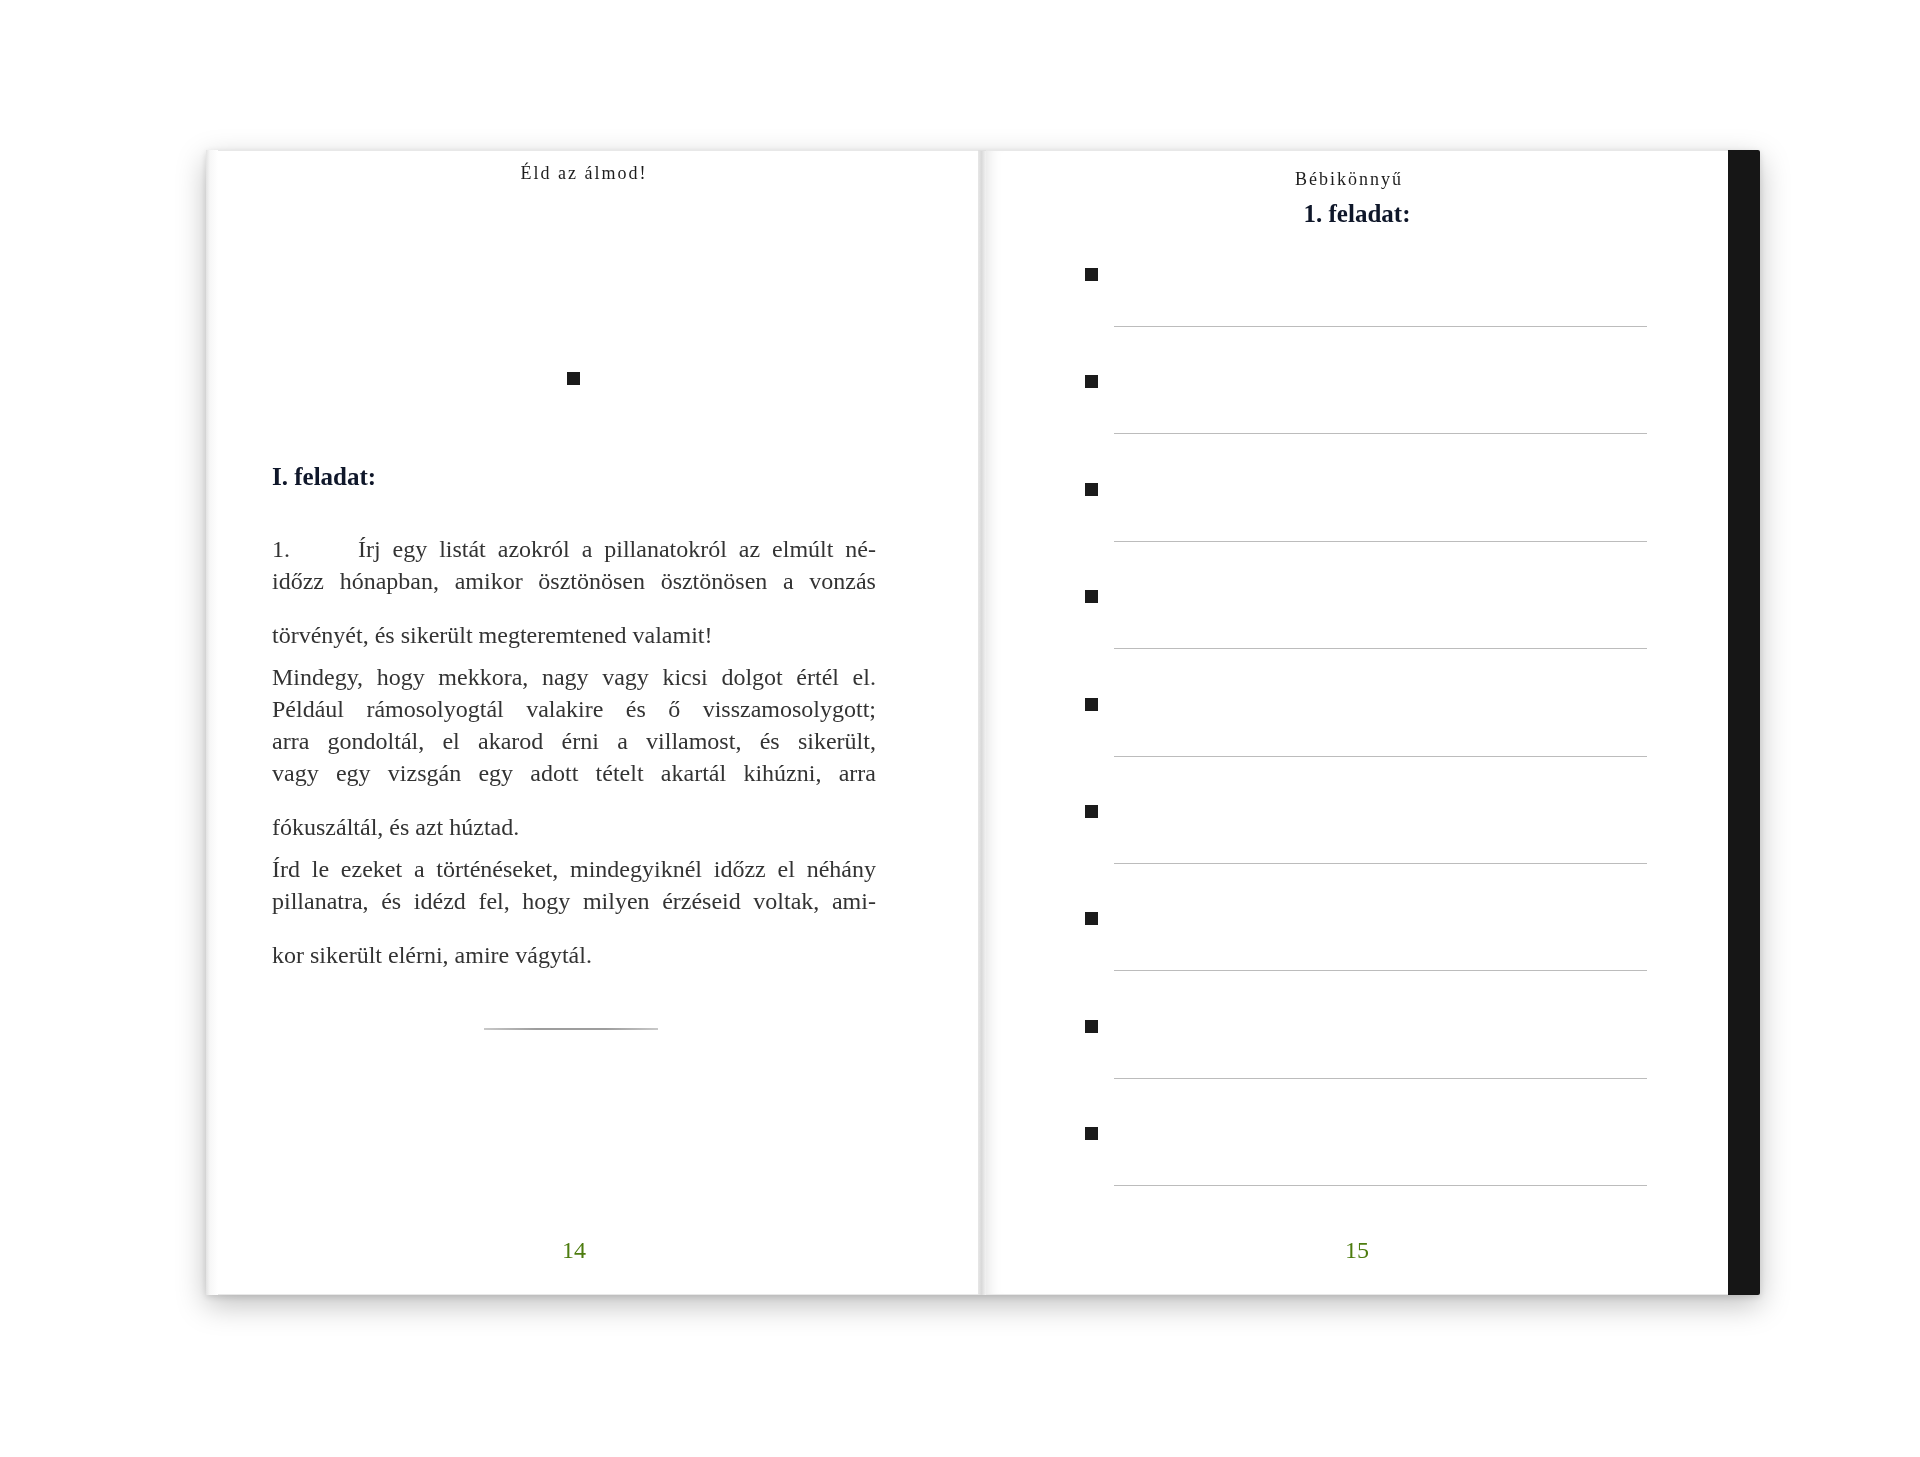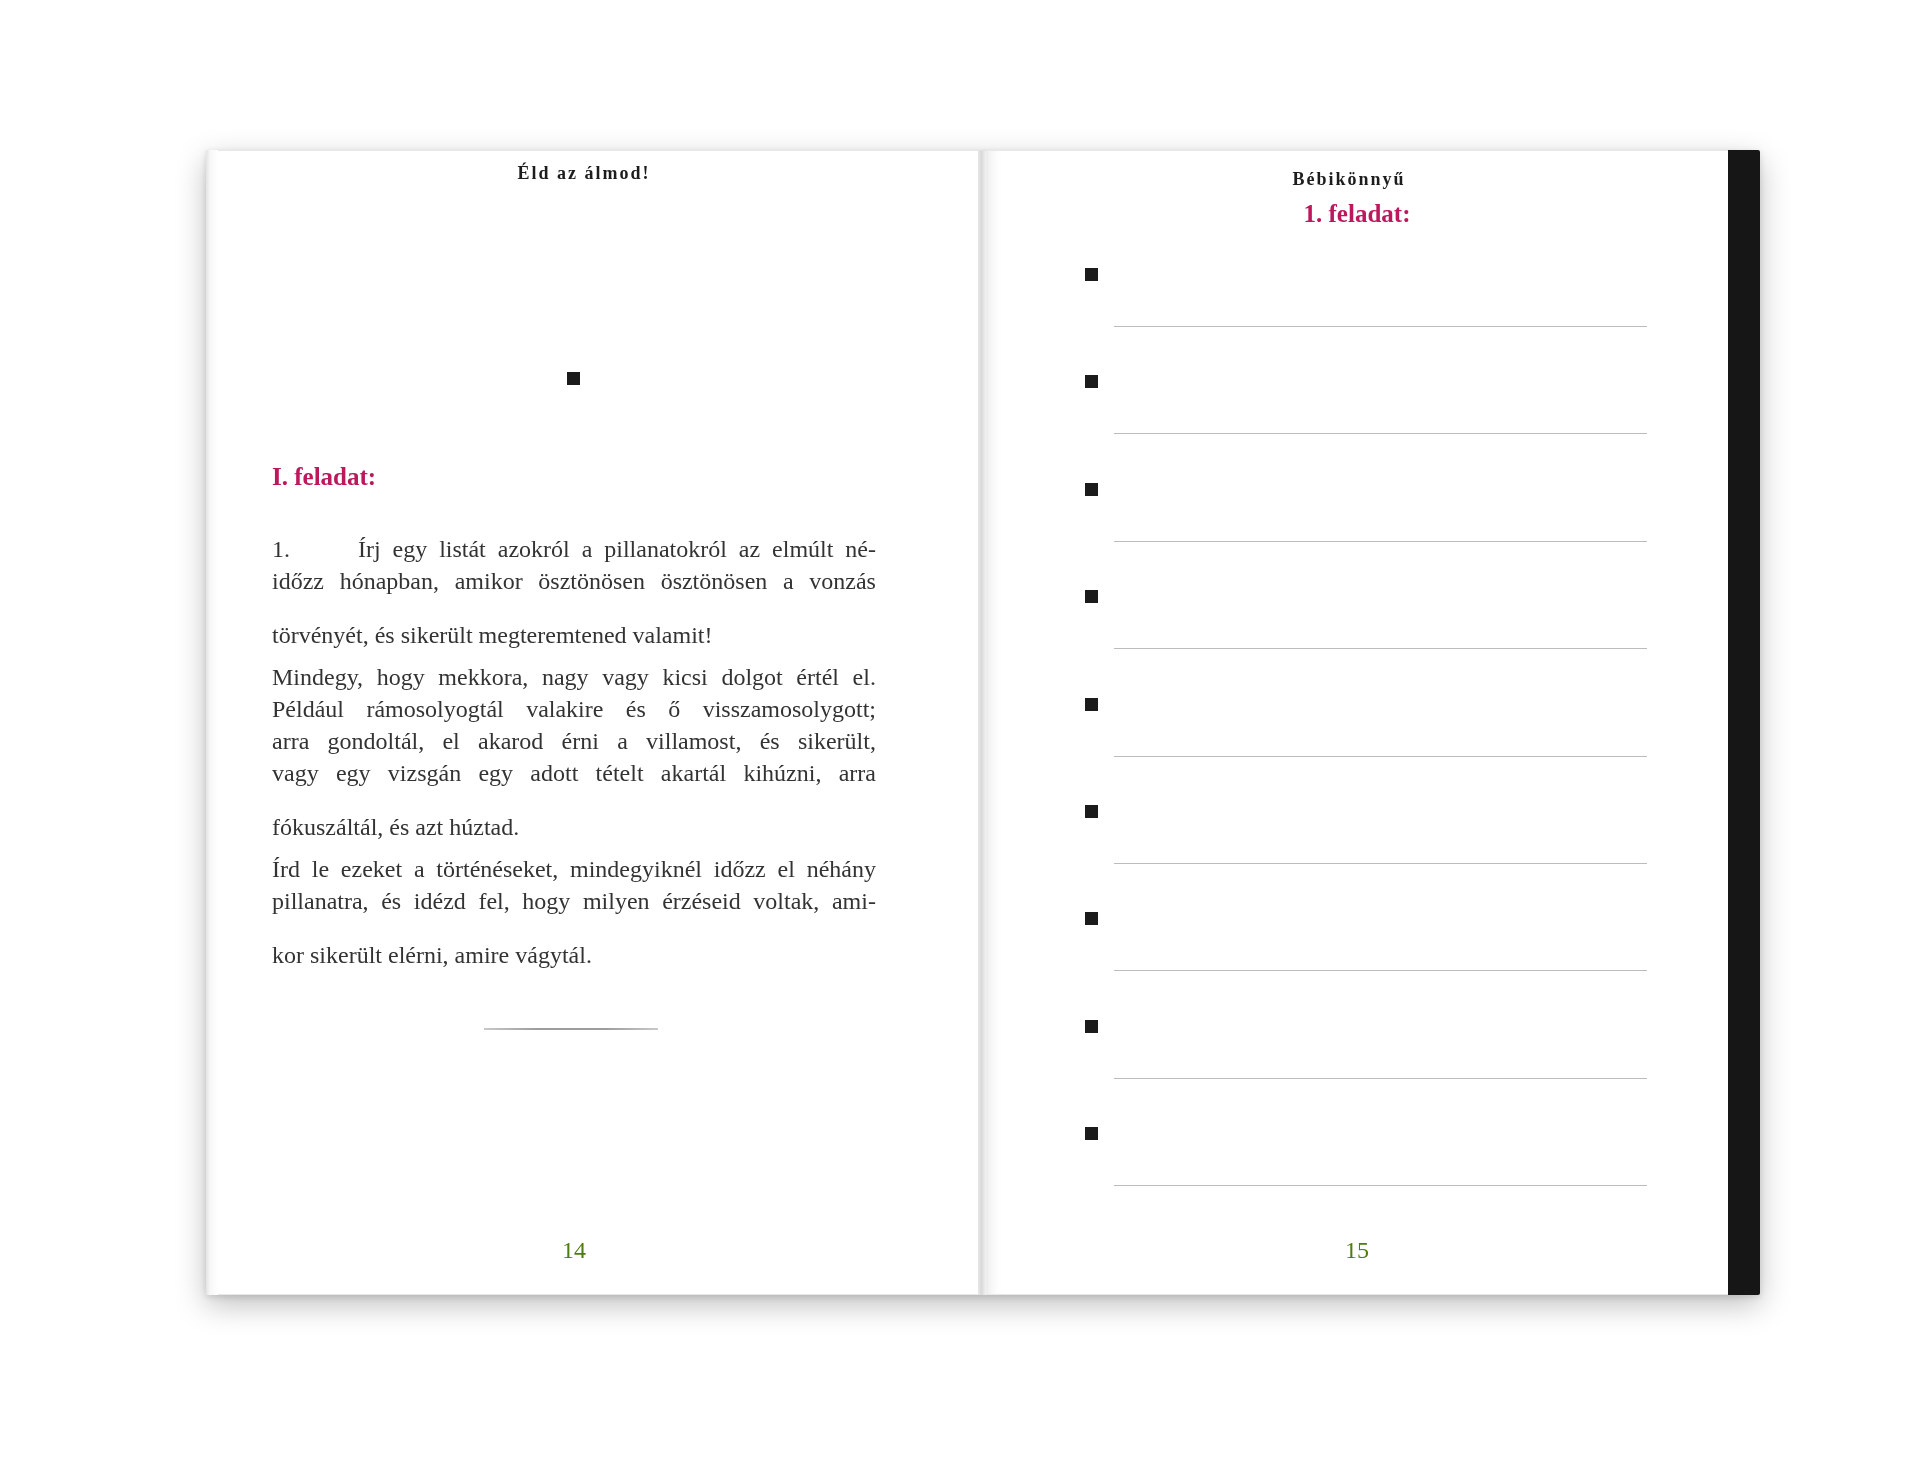--- a/index.html
+++ b/index.html
@@ -19,29 +19,29 @@
     background:linear-gradient(to right,#e3e3e3 0,#f7f7f7 4px,#fff 12px); }
   .gutter { width:8px; height:100%;
     background:linear-gradient(to right,#e7e7e7 0,#d9d9d9 45%,#f2f2f2 100%);
     box-shadow:inset 0 1px 0 #e0e0e0; }
   .page-right { width:742px;
     box-shadow:inset 0 1px 0 #e8e8e8, inset 0 -1px 0 #e8e8e8, inset 14px 0 16px -14px rgba(0,0,0,.15); }
   .spine-strip { width:32px; height:100%; background:var(--spine,#161616); border-radius:0 2px 2px 0; }
 
   .running-head {
     position:absolute; left:0; right:16px; text-align:center;
-    font-weight:bold; font-size:18px; letter-spacing:2px; color:#1d1d1d;
+    font-weight:normal; font-size:18px; letter-spacing:2px; color:#1d1d1d;
   }
   .page-left  .running-head { top:13px; }
   .page-right .running-head { top:19px; }
 
   .ornament-square { position:absolute; width:13px; height:13px; background:var(--bullet,#1b1b1b); }
   .page-left .ornament-square { left:361px; top:222px; }
 
-  .task-label { position:absolute; font-size:25px; font-weight:600; color:#be185d; line-height:32px; }
+  .task-label { position:absolute; font-size:25px; font-weight:600; color:#0f172a; line-height:32px; }
   .page-left  .task-label { left:66px; top:311px; }
   .page-right .task-label { left:0; right:0; top:48px; text-align:center; }
 
   .textcol { position:absolute; left:66px; width:604px; font-size:24px; color:var(--text,#333); }
   #para1 { top:383px; } #para2 { top:511px; } #para3 { top:703px; }
 
   .tline { position:relative; height:32px; line-height:32px;
     display:flex; justify-content:space-between; overflow:visible; }
   .tline span { white-space:pre; }
   .tline .pnum { flex:0 0 74px; }

